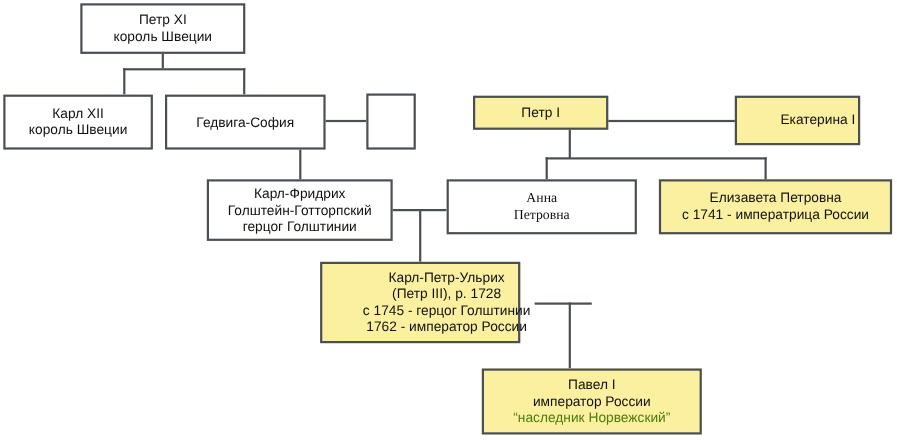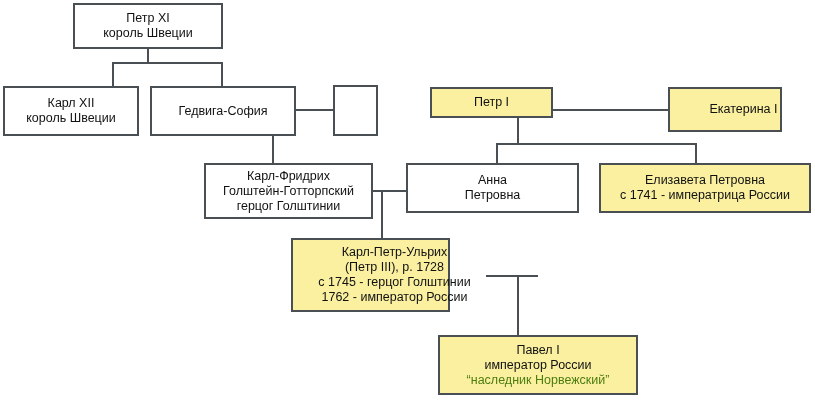--- a/index.html
+++ b/index.html
@@ -97,37 +97,37 @@
   <div class="node" style="left:333px; top:85px; width:45px; height:51px;"></div>
 
   <div class="node yellow" style="left:430px; top:87px; width:123px; height:31px;">
     <span class="ln">Петр I</span>
   </div>
 
   <div class="node yellow" style="left:668px; top:87px; width:114px; height:45px;padding-left:37px;">
     <span class="ln">Екатерина I</span>
   </div>
 
-  <div class="node" style="left:204px; top:163px; width:169px; height:56px;text-align:center;">
+  <div class="node" style="left:188px; top:163px; width:169px; height:56px;text-align:center;">
     <span class="ln">Карл-Фридрих</span>
     <span class="ln">Голштейн-Готторпский</span>
     <span class="ln">герцог Голштинии</span>
   </div>
 
-  <div class="node" style="left:406px; top:163px; width:173px; height:50px;">
+  <div class="node" style="left:406px; top:163px; width:173px; height:50px;font-family:Liberation Serif, serif;">
     <span class="ln">Анна</span>
     <span class="ln">Петровна</span>
   </div>
 
   <div class="node yellow" style="left:599px; top:163px; width:212px; height:50px;">
     <span class="ln">Елизавета Петровна</span>
     <span class="ln">с 1741 - императрица России</span>
   </div>
 
-  <div class="node yellow" style="left:291px; top:238px; width:159px; height:74px;padding-left:48px;">
+  <div class="node yellow" style="left:291px; top:238px; width:182px; height:74px;padding-left:48px;">
     <span class="ln">Карл-Петр-Ульрих</span>
     <span class="ln">(Петр III), р. 1728</span>
     <span class="ln">с 1745 - герцог Голштинии</span>
     <span class="ln">1762 - император России</span>
   </div>
 
 
   <div class="node yellow" style="left:428px; top:335px; width:200px; height:60px;margin-left:10px;">
     <span class="ln">Павел I</span>
     <span class="ln">император России</span>

